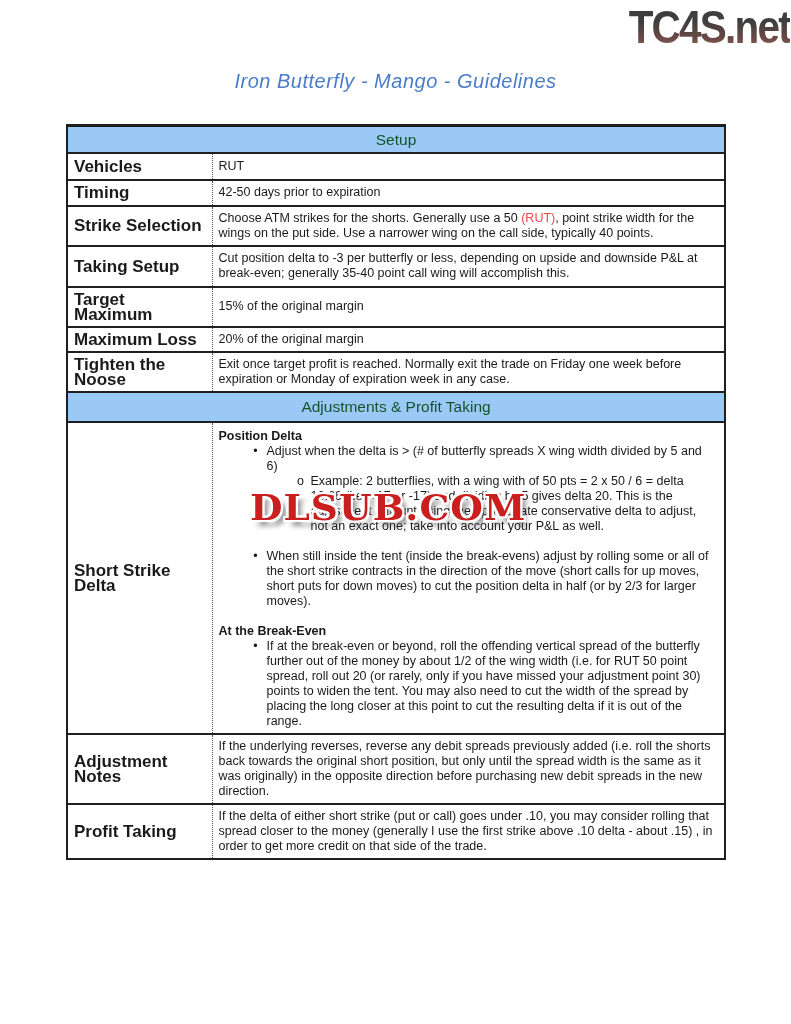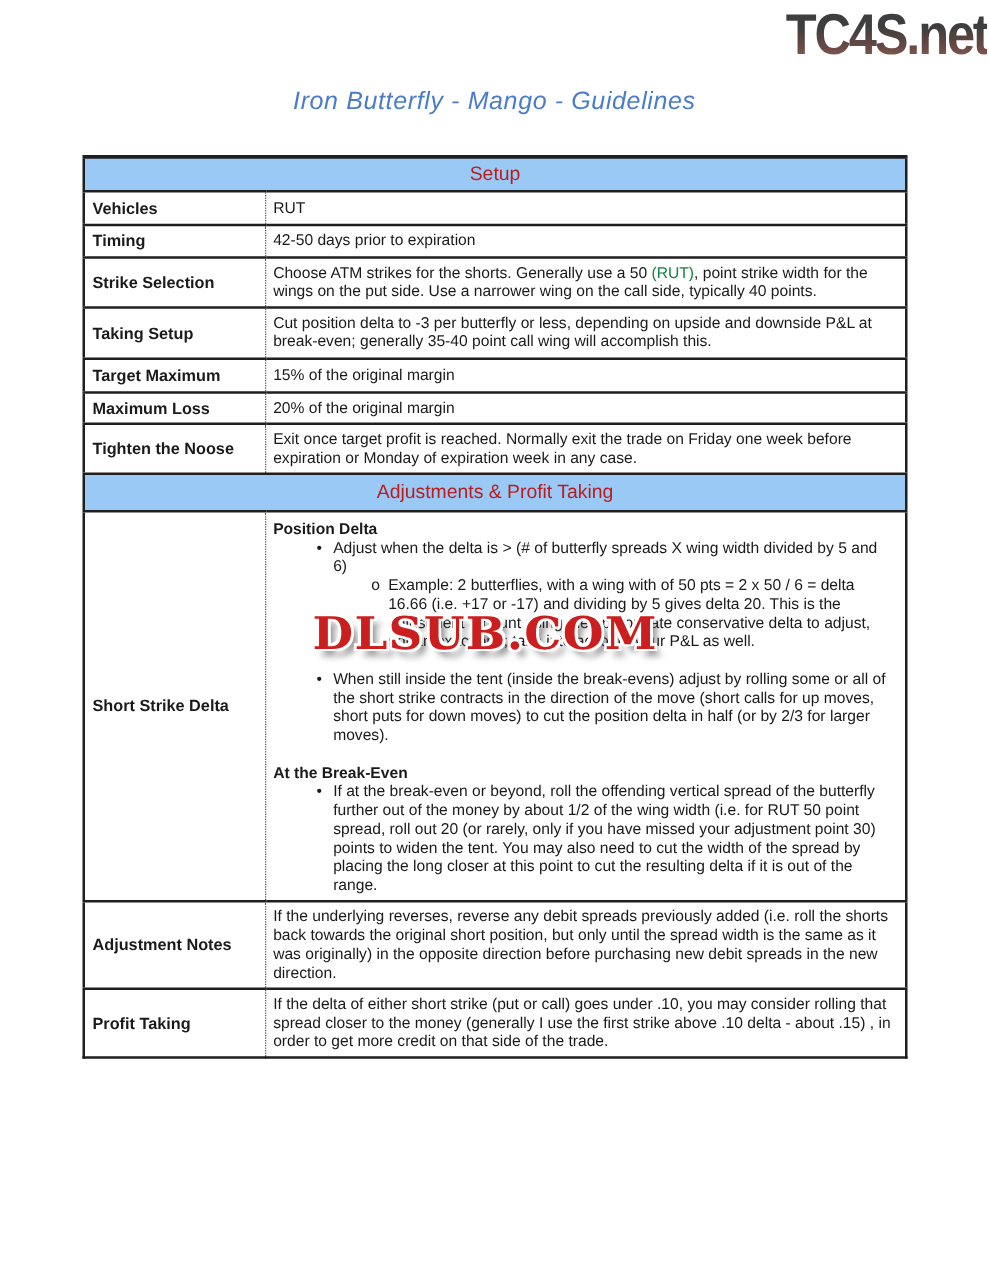--- a/index.html
+++ b/index.html
@@ -18,26 +18,26 @@
          font-style:italic;font-size:20px;color:#4a7cc9;letter-spacing:.5px;}
 
   
   table.guide{position:absolute;top:124px;left:66px;width:658px;
               border-collapse:collapse;table-layout:fixed;
               font-size:12.5px;line-height:15px;}
   table.guide{border:2px solid #1f1f1f;border-top-width:3px;}
   col.c1{width:145px;} col.c2{width:513px;}
   td{vertical-align:middle;}
   tr.row td{border-top:2px solid #1f1f1f;}
-  td.band{background:#9ac9f6;color:#b91c1c;text-align:center;
+  td.band{background:#9ac9f6;color:#14532d;text-align:center;
           font-size:15.5px;padding:4px 0;border-top:2px solid #1f1f1f;margin-left:42px;}
-  td.lbl{font-weight:bold;font-size:13px;padding:4px 4px 4px 6px;background:#fff;}
+  td.lbl{font-weight:bold;font-size:17px;padding:4px 4px 4px 6px;background:#fff;}
   td.val{border-left:1px dotted #555;padding:4px 8px 4px 6px;background:#fff;}
   td.val.topal{vertical-align:top;padding-top:6px;}
-  .link{color:#15803d;margin-top:12px;}
+  .link{color:#ef4444;margin-top:12px;}
 
   
   .bhead{font-weight:bold;}
   .bullet{display:flex;}
   .bullet .mk{flex:0 0 auto;text-align:center;}
   .b1 .mk{width:22px;margin-left:26px;}
   .b2 .mk{width:20px;margin-left:72px;}
   .b1 .tx,.b2 .tx{flex:1 1 auto;}
   .gap{height:15px;}
 

